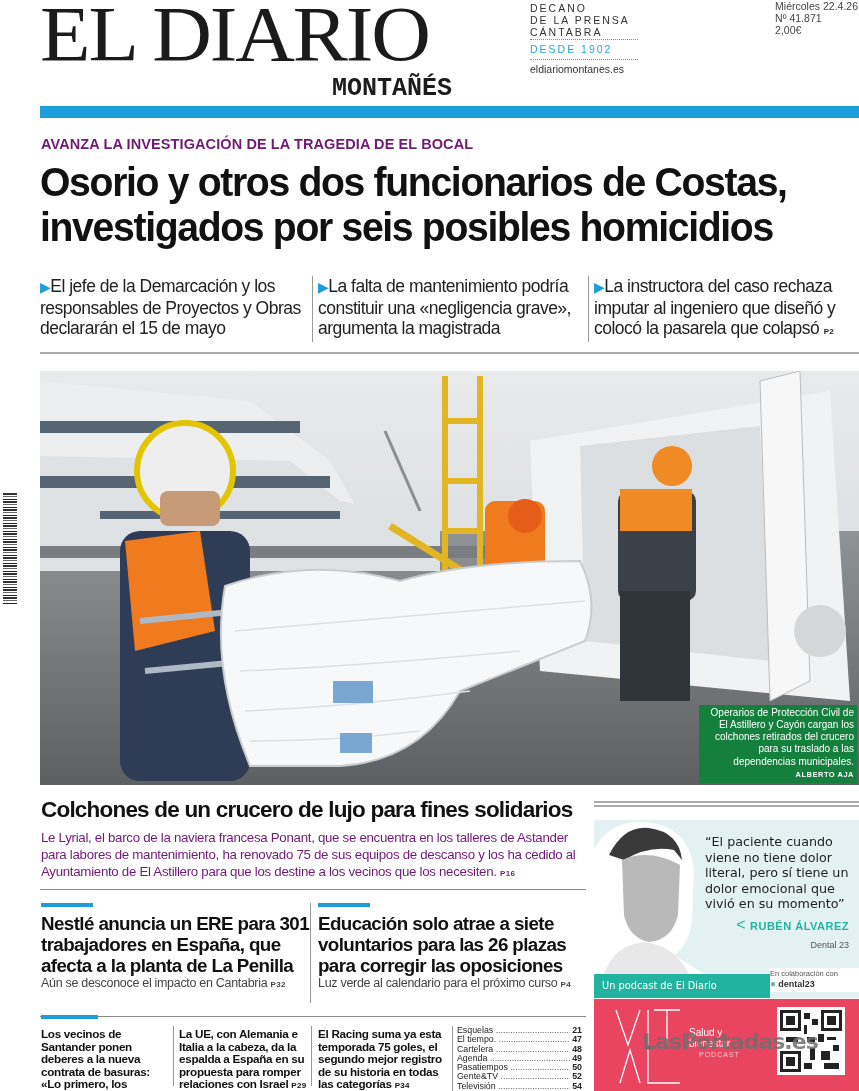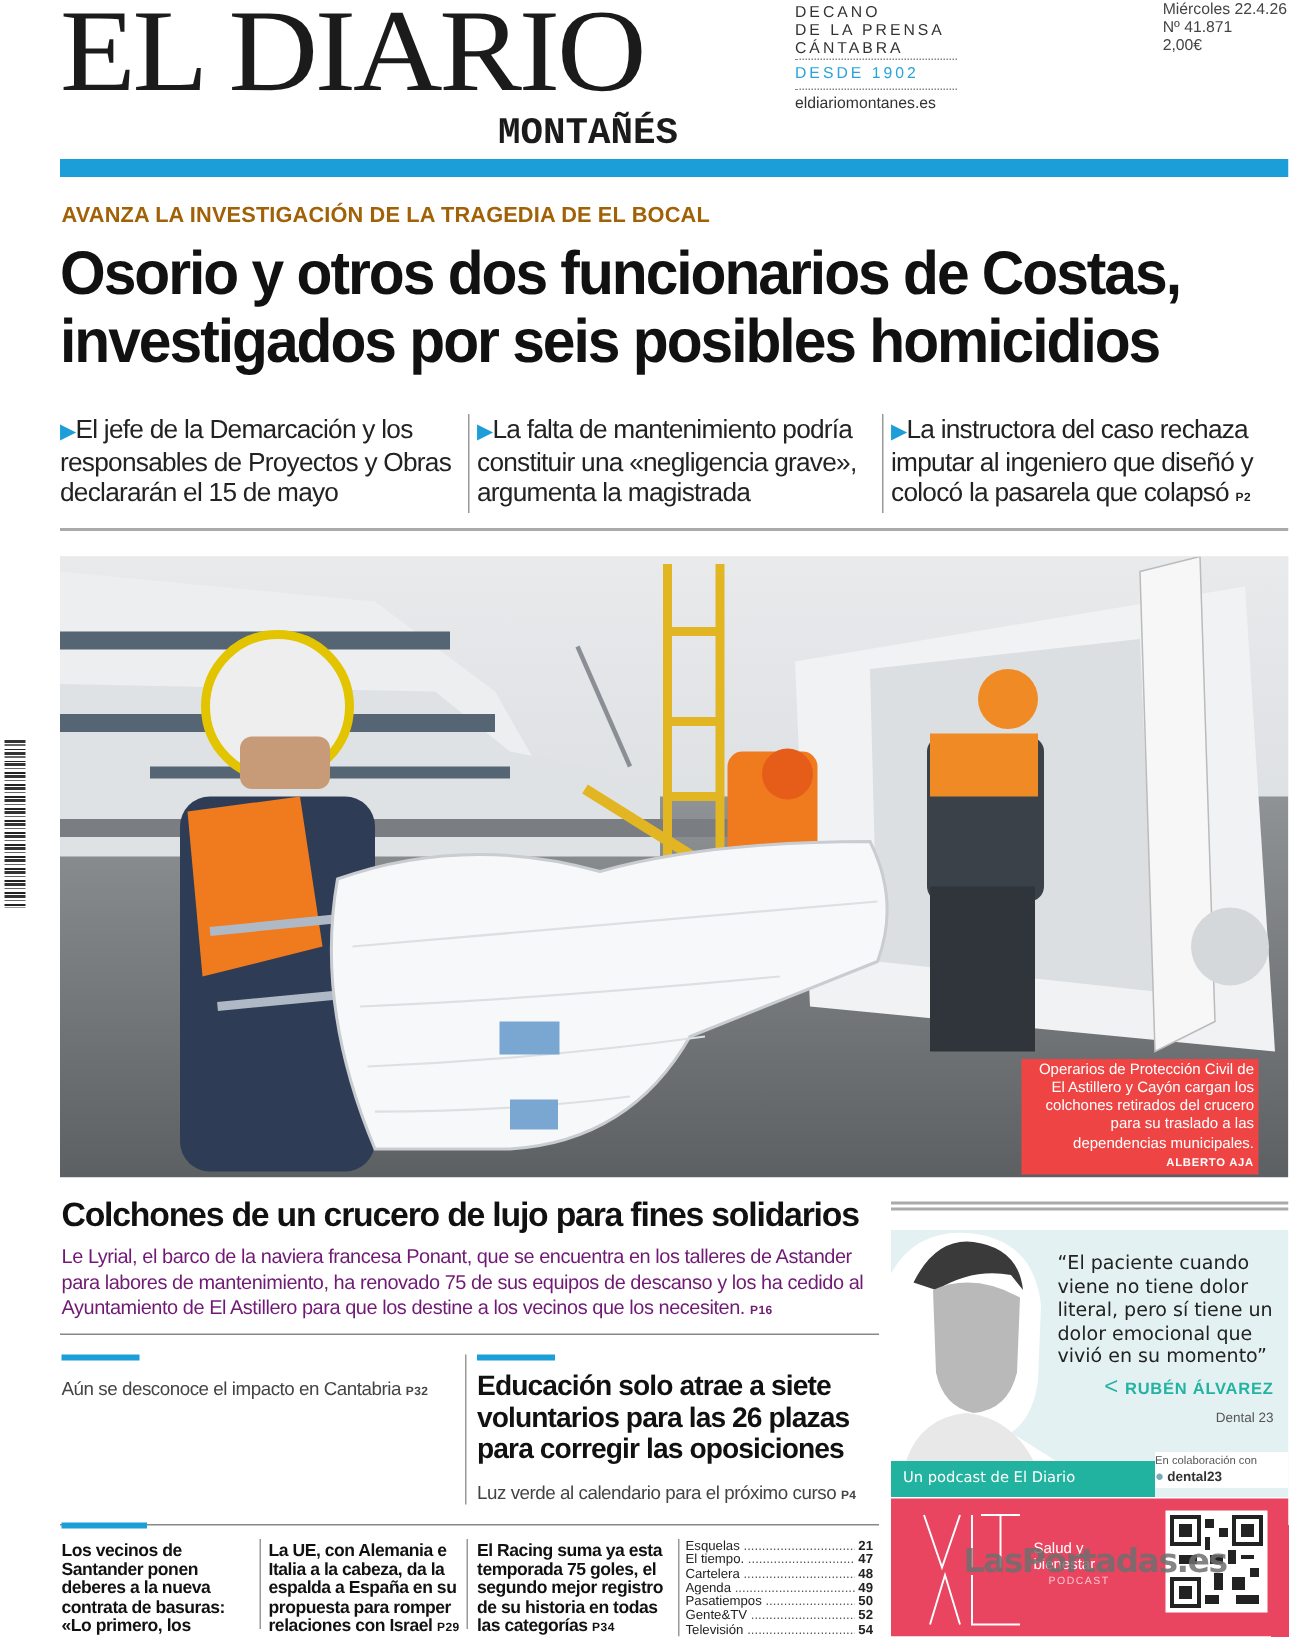--- a/index.html
+++ b/index.html
@@ -10,46 +10,46 @@
 .logo-main{left:40px;top:-6px;font-family:"Liberation Serif",serif;font-size:78px;letter-spacing:-2px;line-height:80px;color:#1b1b1b;transform:scaleX(1.06);transform-origin:left top}
 .logo-sub{left:332px;top:74px;font-family:Liberation Mono, monospace;font-weight:bold;font-size:25px;letter-spacing:0px;color:#1b1b1b}
 .decano{left:530px;top:2px;font-size:10.5px;letter-spacing:2px;line-height:12px;color:#333}
 .decano .line{display:block}
 .dots{left:530px;width:108px;border-top:1px dotted #888}
 .desde{left:530px;top:43px;font-size:10.5px;letter-spacing:2px;color:#29a3d9}
 .url{left:530px;top:63px;font-size:10.5px;color:#333}
 .meta{right:1px;top:0;font-size:10.5px;line-height:12px;color:#444}
 .blue-bar{left:40px;top:106px;width:819px;height:12px;background:#1c9ed8}
 
-.kicker{left:41px;top:136px;font-size:14.5px;font-weight:bold;color:#a16207;letter-spacing:0.1px}
+.kicker{left:41px;top:136px;font-size:14.5px;font-weight:bold;color:#701a75;letter-spacing:0.1px}
 .headline{left:40px;top:160px;width:822px;font-family:"Liberation Sans",sans-serif;font-weight:bold;font-size:41px;line-height:45px;letter-spacing:-1.4px;color:#111;transform:scaleX(0.955);transform-origin:left top}
 .subs{left:40px;top:276px;width:819px;display:flex;height:66px}
 .sub{font-size:17.5px;line-height:20.5px;color:#222;letter-spacing:-0.5px;padding-right:4px}
 .sub.c1{width:272px}
 .sub.c2{width:276px;border-left:1px solid #999;padding-left:5px}
 .sub.c3{flex:1;border-left:1px solid #999;padding-left:5px}
 .tri{color:#1c9ed8;font-size:14px}
 .pg{font-weight:bold;font-size:8px;letter-spacing:0.3px}
 .sep1{left:40px;top:352px;width:819px;border-top:2px solid #aaa}
 
 .photo{left:40px;top:371px;width:819px;height:414px;overflow:hidden;background:#d9dcdf}
-.caption{right:20px;bottom:2px;background:#ef4444;color:#fff;font-size:10px;line-height:12.2px;text-align:right;padding:2px 3px}
+.caption{right:2px;bottom:2px;background:#15803d;color:#fff;font-size:10px;line-height:12.2px;text-align:right;padding:2px 3px}
 .caption .cred{font-weight:bold;font-size:7.5px;letter-spacing:0.5px}
 
 .barcode{left:3px;top:493px;width:14px;height:112px;background:repeating-linear-gradient(to bottom,#333 0 2px,#fff 2px 3px,#666 3px 4px,#fff 4px 6px,#222 6px 7px,#fff 7px 8px)}
 
 .h2{left:41px;top:797px;font-size:22.5px;font-weight:bold;letter-spacing:-0.8px;color:#111}
 .body2{left:41px;top:829px;width:540px;font-size:13.3px;line-height:17px;color:#701a75;letter-spacing:-0.3px}
 .sep2{left:40px;top:889px;width:546px;border-top:1px solid #888}
 .sep2b{left:594px;top:801px;width:265px;height:6px;border-top:2px solid #aaa;border-bottom:2px solid #aaa}
 
 .bluetag{height:4px;width:52px;background:#1c9ed8}
 .story{top:903px;width:268px}
 .story .h3{margin-top:6px;font-size:18.8px;line-height:21px;font-weight:bold;letter-spacing:-0.6px;color:#111}
-.story .dek{margin-top:12px;font-size:12.5px;color:#444;letter-spacing:-0.3px}
+.story .dek{font-size:12.5px;color:#444;letter-spacing:-0.3px}
 .vsep{border-left:1px solid #999}
 .sep3{left:40px;top:1016px;width:546px;border-top:1px solid #888}
 
 .brief{top:1028px;font-size:11.7px;line-height:12.6px;font-weight:bold;color:#111;letter-spacing:-0.3px}
 .index{left:452px;top:1026px;width:130px;font-size:8.8px;line-height:9.3px;color:#222;border-left:1px solid #999;padding-left:4px}
 .index .row{display:flex;justify-content:space-between}
 .index .row .lbl{white-space:nowrap;overflow:hidden;flex:1}
 .index .row .lbl::after{content:" ........................................"; color:#555}
 .index .row .num{font-weight:bold;padding-left:2px}
 
@@ -176,20 +176,21 @@
 <div class="abs h2">Colchones de un crucero de lujo para fines solidarios</div>
 <div class="abs body2">
   <span>Le Lyrial, el barco de la naviera francesa Ponant, que se encuentra en los talleres de Astander para labores de mantenimiento, ha renovado 75 de sus equipos de descanso y los ha cedido al Ayuntamiento de El Astillero para que los destine a los vecinos que los necesiten.</span>
   <span class="pg">P16</span>
 </div>
 <div class="abs sep2"></div>
 <div class="abs sep2b"></div>
 
 <div class="abs story" style="left:41px">
   <div class="bluetag"></div>
+  <div class="h3">Nestlé anuncia un ERE para 301 trabajadores en España, que afecta a la planta de La Penilla</div>
   <div class="dek"><span>Aún se desconoce el impacto en Cantabria</span> <span class="pg">P32</span></div>
 </div>
 <div class="abs vsep" style="left:310px;top:903px;height:100px"></div>
 <div class="abs story" style="left:318px">
   <div class="bluetag"></div>
   <div class="h3">Educación solo atrae a siete voluntarios para las 26 plazas para corregir las oposiciones</div>
   <div class="dek"><span>Luz verde al calendario para el próximo curso</span> <span class="pg">P4</span></div>
 </div>
 <div class="abs sep3"></div>
 <div class="abs bluetag" style="left:41px;top:1015px;width:57px"></div>

